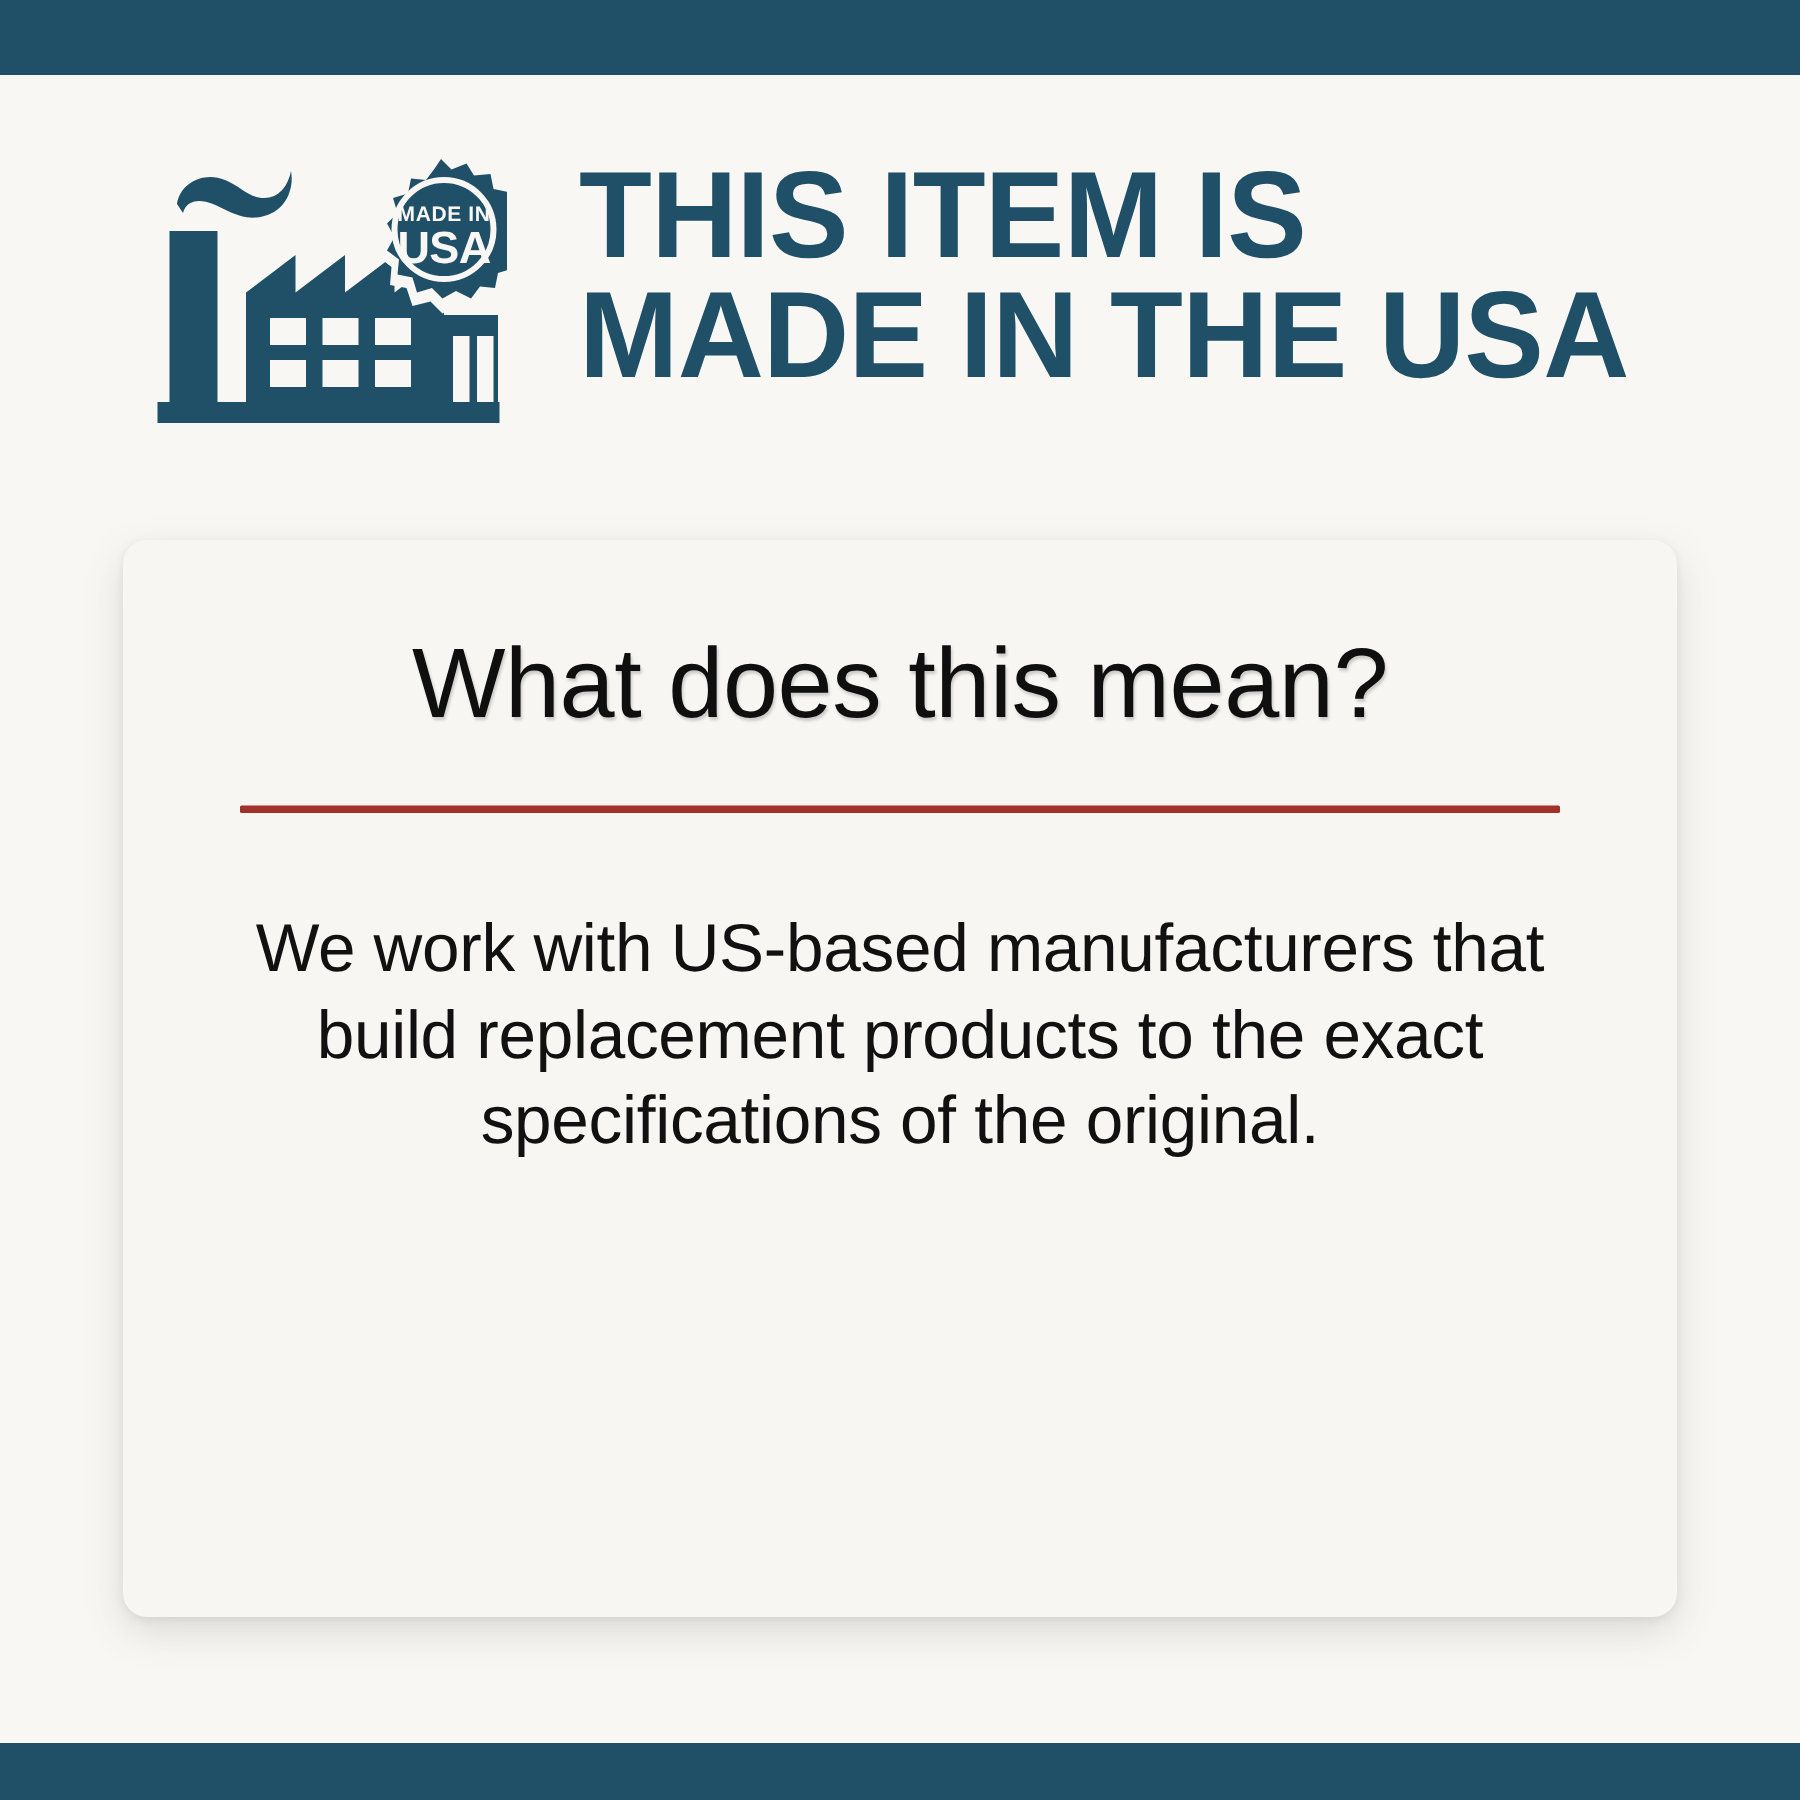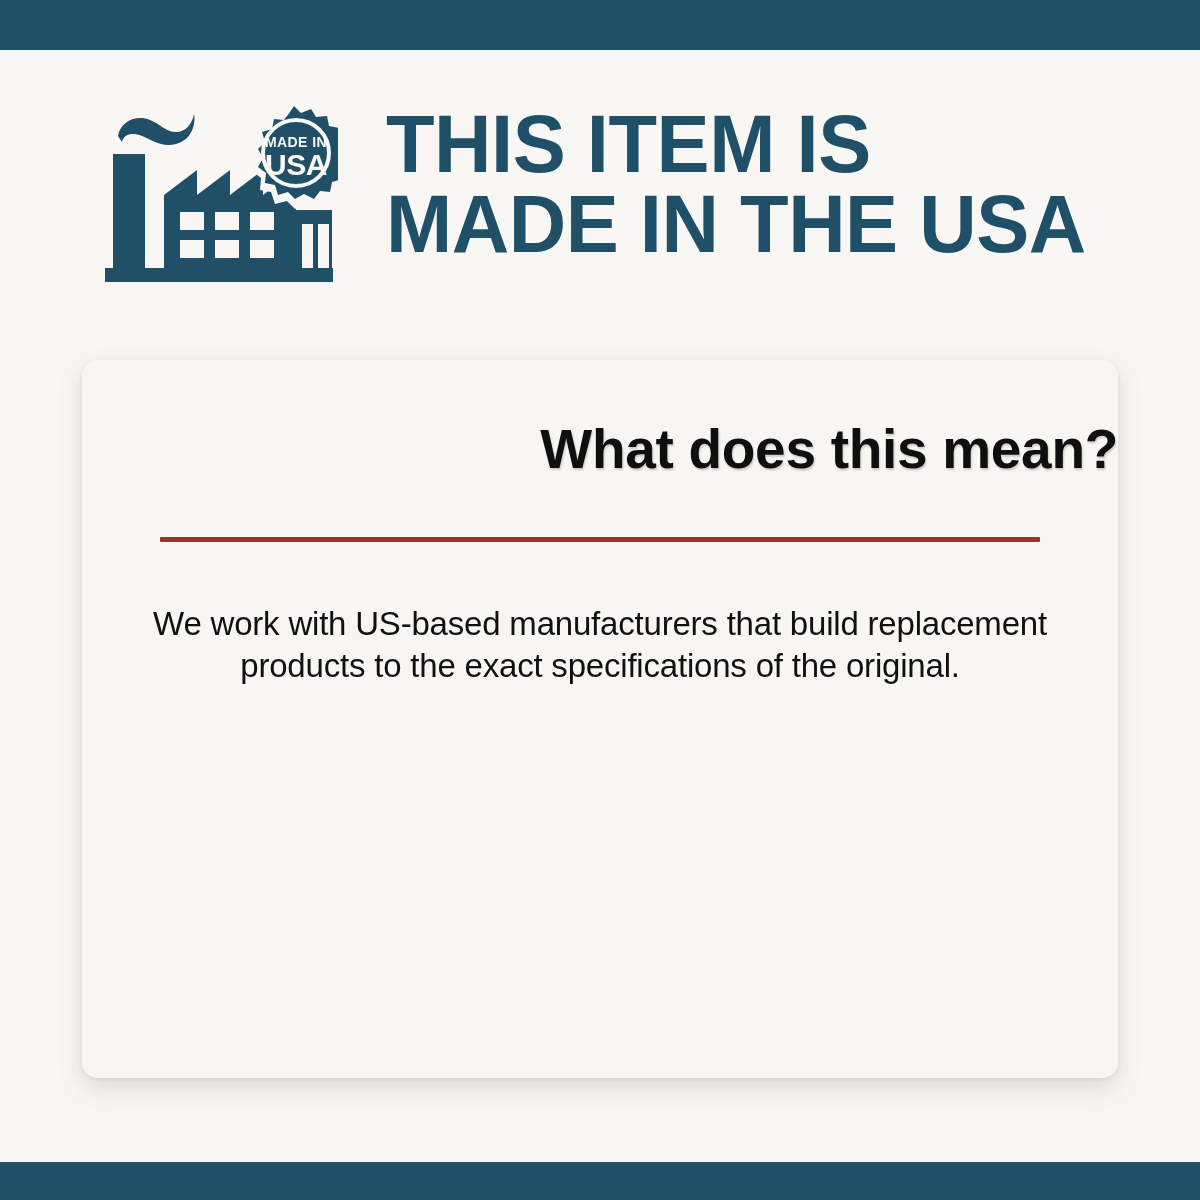--- a/index.html
+++ b/index.html
@@ -86,24 +86,24 @@
     box-shadow: 0 10px 26px rgba(90, 90, 90, 0.17),
                 0 2px 6px rgba(90, 90, 90, 0.10);
     box-sizing: border-box;
   }
 
   .card-title {
     position: absolute;
     top: 62px;
     left: 0;
     width: 100%;
-    text-align: right;
+    text-align: center;
     color: #0f0f0f;
-    font-weight: bold;
-    font-size: 55px;
+    font-weight: normal;
+    font-size: 66px;
     line-height: 1;
     font-stretch: condensed;
     letter-spacing: -0.3px;
     text-shadow: 1px 2px 2px rgba(0,0,0,0.18);
   }
 
   .divider {
     position: absolute;
     top: 177px;
     left: 78px;
@@ -112,21 +112,21 @@
     background: #a0322a;
     border-radius: 1px;
   }
 
   .body-copy {
     position: absolute;
     left: 60px;
     width: 916px;
     text-align: center;
     color: #111111;
-    font-size: 33px;
+    font-size: 45px;
     line-height: 1.28;
     font-stretch: condensed;
     font-weight: normal;
     letter-spacing: -0.2px;
   }
   .para-1 { top: 243px; }
   .para-2 { top: 522px; }
 </style>
 </head>
 <body>

